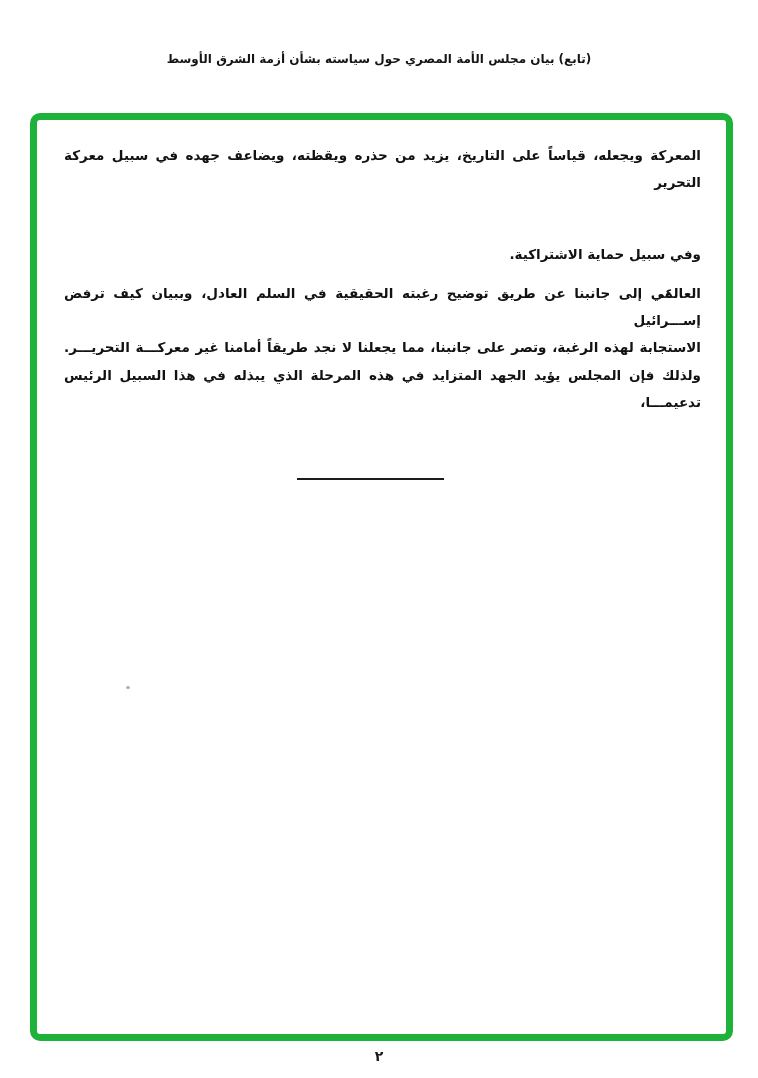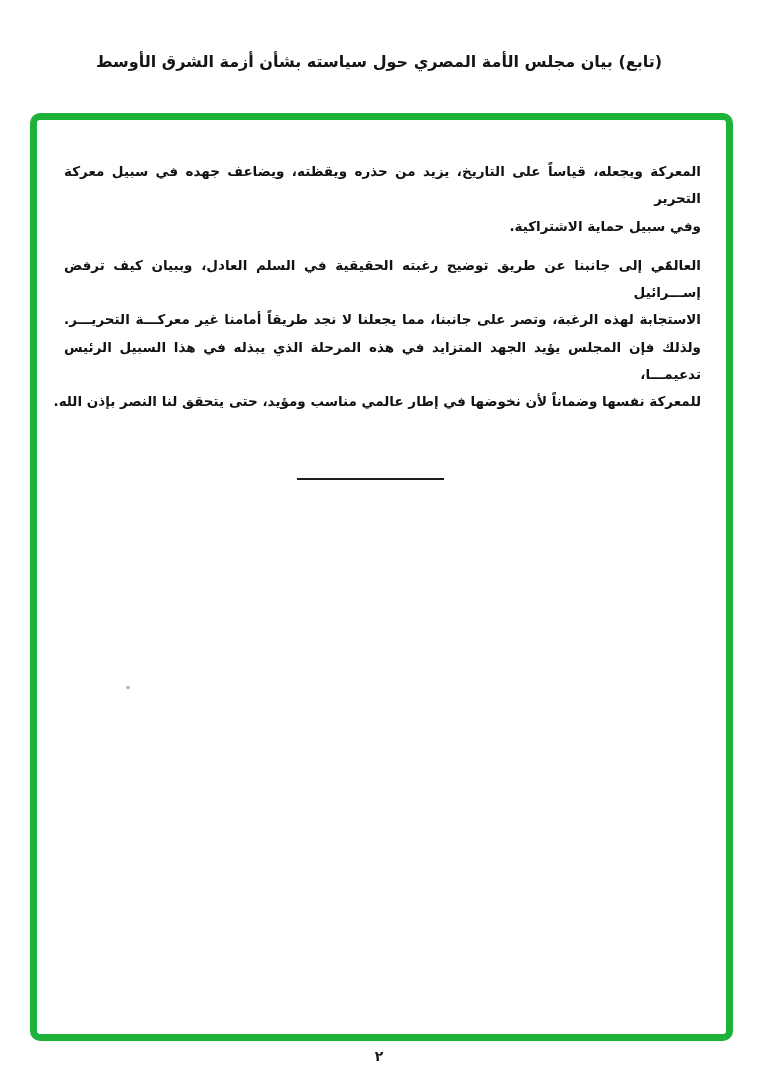--- a/index.html
+++ b/index.html
@@ -9,47 +9,47 @@
     position: relative;
     font-family: "DejaVu Sans", sans-serif;
     color: #141414;
     overflow: hidden;
   }
   .page-title {
     position: absolute;
     top: 52px; left: 0; right: 0;
     text-align: center;
     direction: rtl;
-    font-size: 16px;
+    font-size: 12px;
     font-weight: 700;
     color: #151515;
     letter-spacing: 0.2px;
   }
   .frame {
     position: absolute;
     left: 30px; top: 113px;
     width: 703px; height: 928px;
     box-sizing: border-box;
     border: 7px solid #1eb23a;
     border-radius: 10px;
     background: #ffffff;
   }
   .content {
     direction: rtl;
-    padding: 38px 25px 0 27px;
+    padding: 22px 25px 0 27px;
     overflow: hidden;
   }
   .tline {
     line-height: 27.3px;
     font-size: 13.5px;
     font-weight: 700;
     color: #121212;
   }
   .tline.just { text-align: justify; text-align-last: justify; }
-  .tline.last { text-align: right; white-space: nowrap; }
+  .tline.last { text-align: right; white-space: nowrap; margin-top: 44px; }
   .numbered-item { position: relative; margin-top: 12px; }
   .numbered-item .tline.indent-first { padding-right: 55px; }
   .item-marker {
     position: absolute;
     right: 28px; top: 0;
     line-height: 27.3px;
     font-size: 13.5px;
     font-weight: 700;
     direction: rtl;
   }
@@ -89,21 +89,20 @@
         <div class="tline just">المعركة ويجعله، قياساً على التاريخ، يزيد من حذره ويقظته، ويضاعف جهده في سبيل معركة التحرير</div>
         <div class="tline last">وفي سبيل حماية الاشتراكية.</div>
       </div>
 
     <div class="numbered-item">
       <span class="item-marker">٤.</span>
       <div class="paragraph">
           <div class="tline just">العالمي إلى جانبنا عن طريق توضيح رغبته الحقيقية في السلم العادل، وببيان كيف ترفض إســـرائيل</div>
           <div class="tline just">الاستجابة لهذه الرغبة، وتصر على جانبنا، مما يجعلنا لا نجد طريقاً أمامنا غير معركـــة التحريـــر.</div>
           <div class="tline just">ولذلك فإن المجلس يؤيد الجهد المتزايد في هذه المرحلة الذي يبذله في هذا السبيل الرئيس تدعيمـــا،</div>
-          <div class="tline last">للمعركة نفسها وضماناً لأن نخوضها في إطار عالمي مناسب ومؤيد، حتى يتحقق لنا النصر بإذن الله.</div>
         </div>
     </div>
 
     <div class="divider"></div>
 
   </div>
 </div>
 
 <div class="speck"></div>
 

